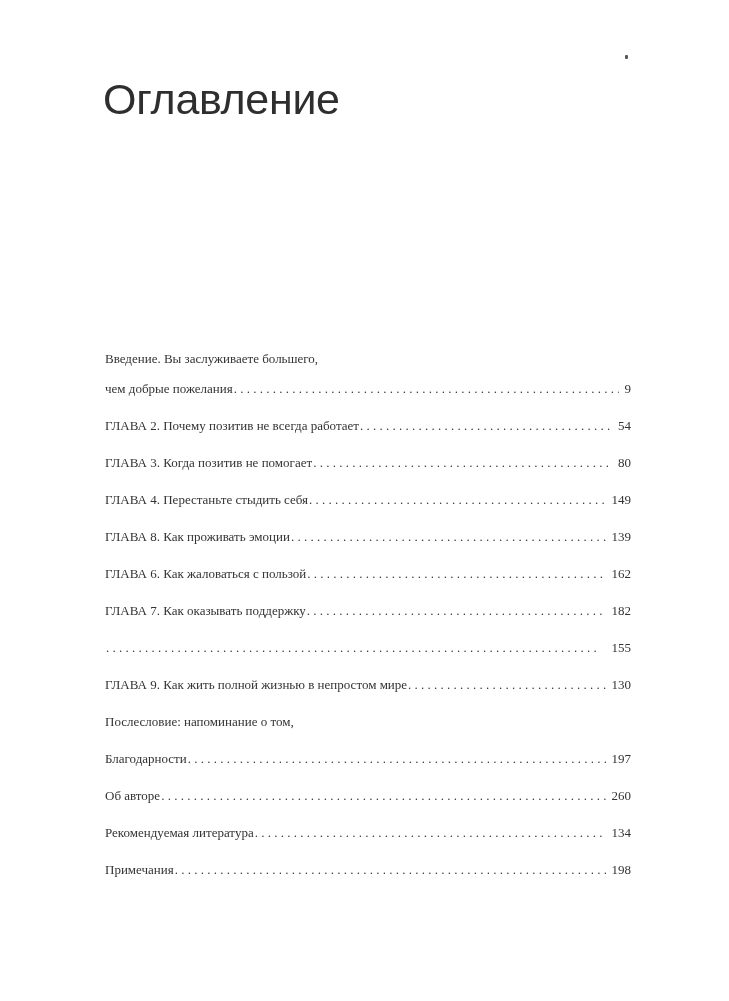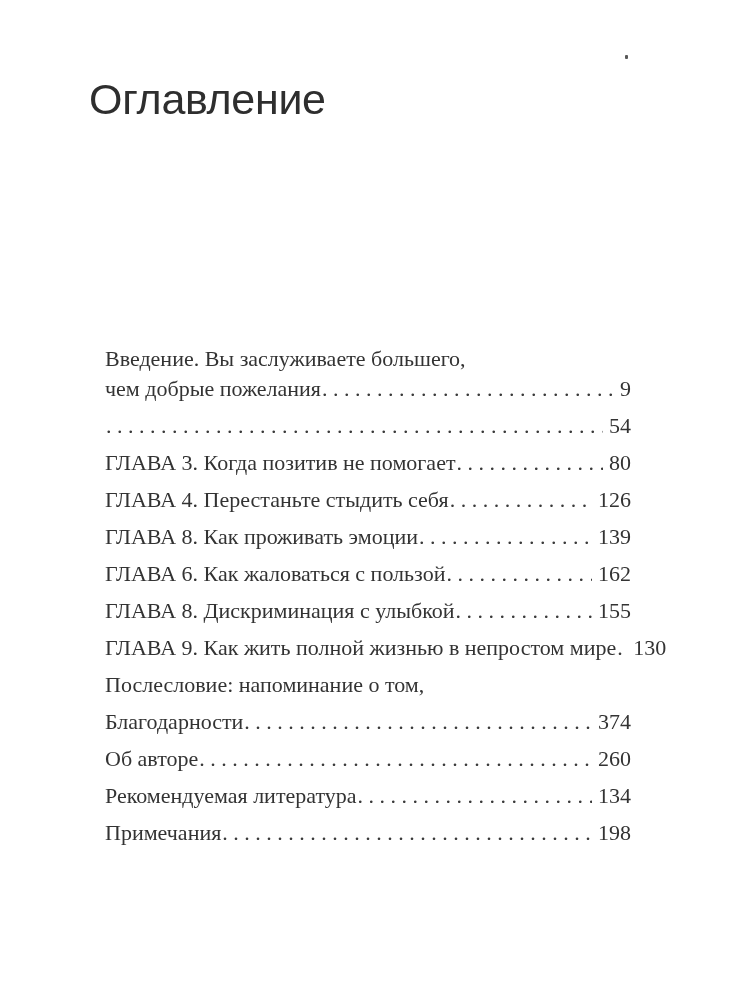--- a/index.html
+++ b/index.html
@@ -9,37 +9,37 @@
   }
   .sheet {
     position: relative;
     width: 729px;
     height: 1001px;
     background: #ffffff;
     overflow: hidden;
   }
   .page-title {
     position: absolute;
-    left: 89px;
+    left: 103px;
     top: 78px;
     margin: 0;
     font-family: "Liberation Sans", "DejaVu Sans", sans-serif;
     font-size: 43px;
     font-weight: 500;
     line-height: 43px;
     letter-spacing: -0.3px;
     color: #2e2e2e;
   }
   .toc-list {
     position: absolute;
     left: 105px;
     top: 344px;
     width: 526px;
     font-family: "Liberation Serif", "DejaVu Serif", serif;
-    font-size: 22px;
+    font-size: 13px;
     line-height: 30px;
     color: #333333;
   }
   .entry {
     margin: 0 0 7px 0;
   }
   .pre-line {
     white-space: nowrap;
   }
   .row {
@@ -90,40 +90,41 @@
       <span class="label">чем добрые пожелания</span>
       <span class="dots"></span>
       <span class="page-num">9</span>
     </div>
   </div>
 
 
   <div class="entry">
 
     <div class="row">
+      <span class="label">ГЛАВА 2. Почему позитив не всегда работает</span>
       <span class="dots"></span>
       <span class="page-num">54</span>
     </div>
   </div>
 
   <div class="entry">
 
     <div class="row">
       <span class="label">ГЛАВА 3. Когда позитив не помогает</span>
       <span class="dots"></span>
       <span class="page-num">80</span>
     </div>
   </div>
 
   <div class="entry">
 
     <div class="row">
       <span class="label">ГЛАВА 4. Перестаньте стыдить себя</span>
       <span class="dots"></span>
-      <span class="page-num">126</span>
+      <span class="page-num">149</span>
     </div>
   </div>
 
   <div class="entry">
 
     <div class="row">
       <span class="label">ГЛАВА 8. Как проживать эмоции</span>
       <span class="dots"></span>
       <span class="page-num">139</span>
     </div>
@@ -131,25 +132,32 @@
 
   <div class="entry">
 
     <div class="row">
       <span class="label">ГЛАВА 6. Как жаловаться с пользой</span>
       <span class="dots"></span>
       <span class="page-num">162</span>
     </div>
   </div>
 
-
-  <div class="entry">
-
-    <div class="row">
-      <span class="label">ГЛАВА 8. Дискриминация с улыбкой</span>
+  <div class="entry">
+
+    <div class="row">
+      <span class="label">ГЛАВА 7. Как оказывать поддержку</span>
+      <span class="dots"></span>
+      <span class="page-num">182</span>
+    </div>
+  </div>
+
+  <div class="entry">
+
+    <div class="row">
       <span class="dots"></span>
       <span class="page-num">155</span>
     </div>
   </div>
 
   <div class="entry">
 
     <div class="row">
       <span class="label">ГЛАВА 9. Как жить полной жизнью в непростом мире</span>
       <span class="dots"></span>
@@ -159,21 +167,21 @@
 
   <div class="entry">
     <div class="pre-line">Послесловие: напоминание о том,</div>
   </div>
 
   <div class="entry">
 
     <div class="row">
       <span class="label">Благодарности</span>
       <span class="dots"></span>
-      <span class="page-num">374</span>
+      <span class="page-num">197</span>
     </div>
   </div>
 
   <div class="entry">
 
     <div class="row">
       <span class="label">Об авторе</span>
       <span class="dots"></span>
       <span class="page-num">260</span>
     </div>

